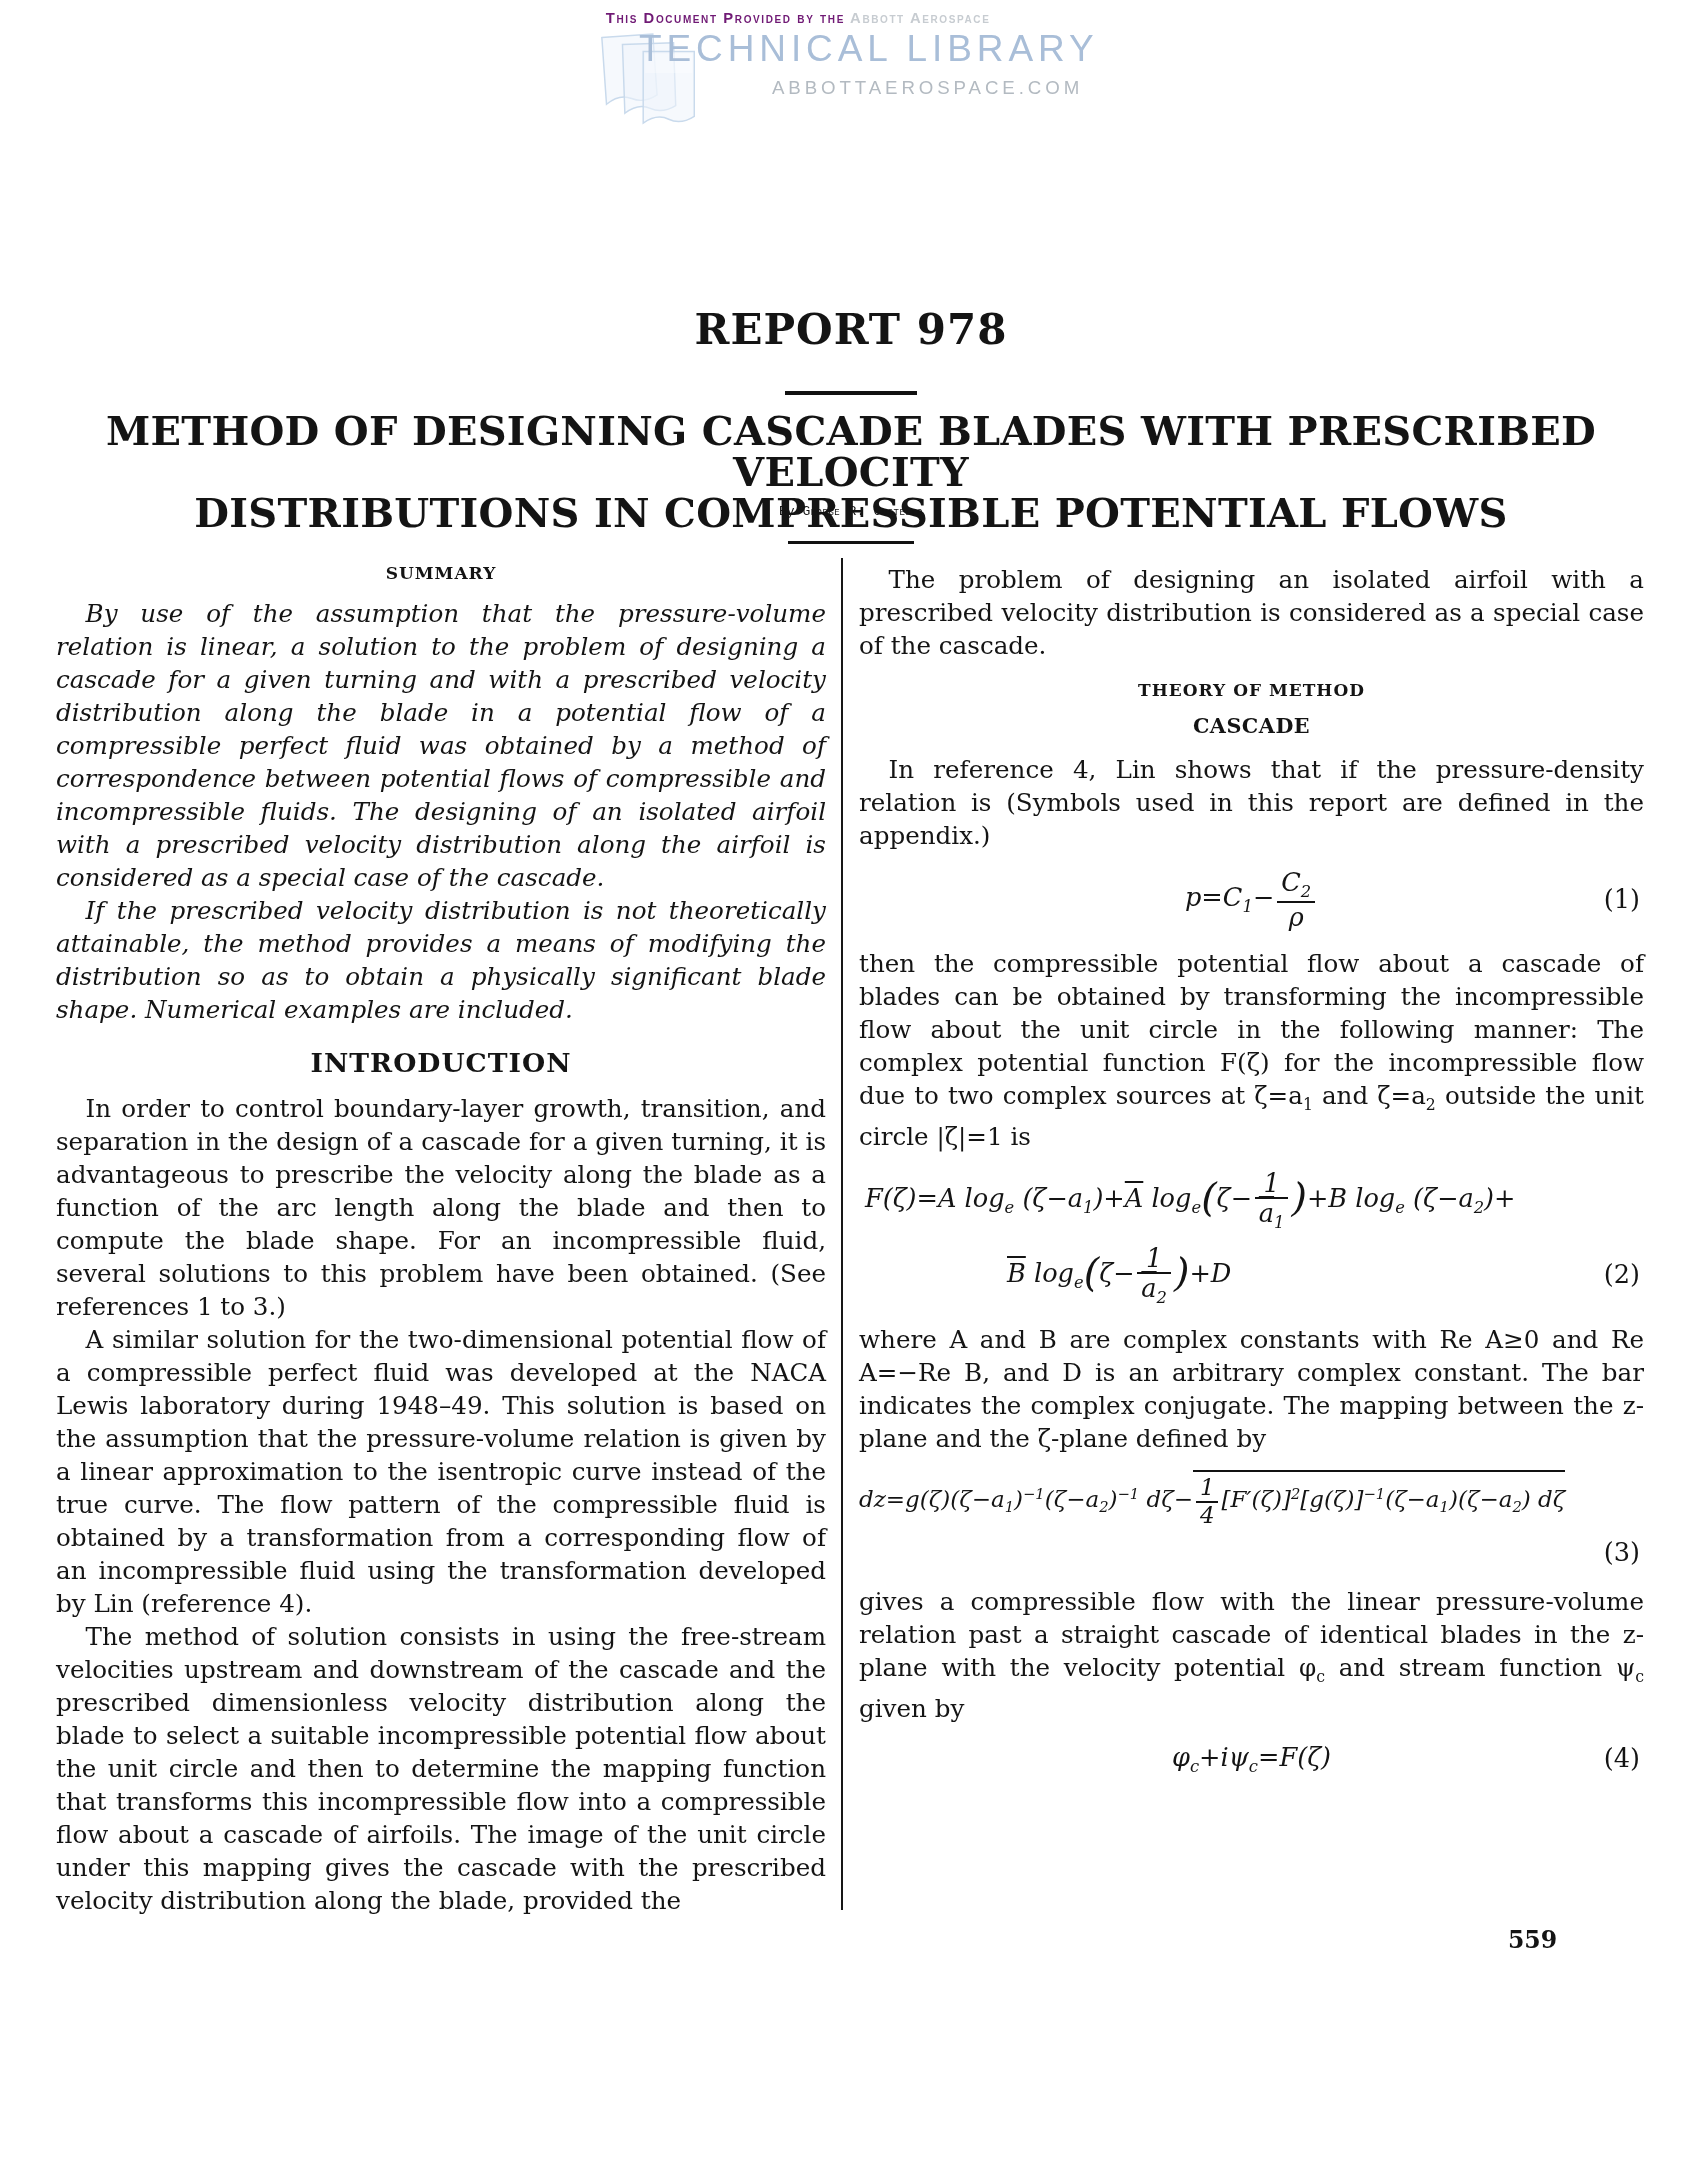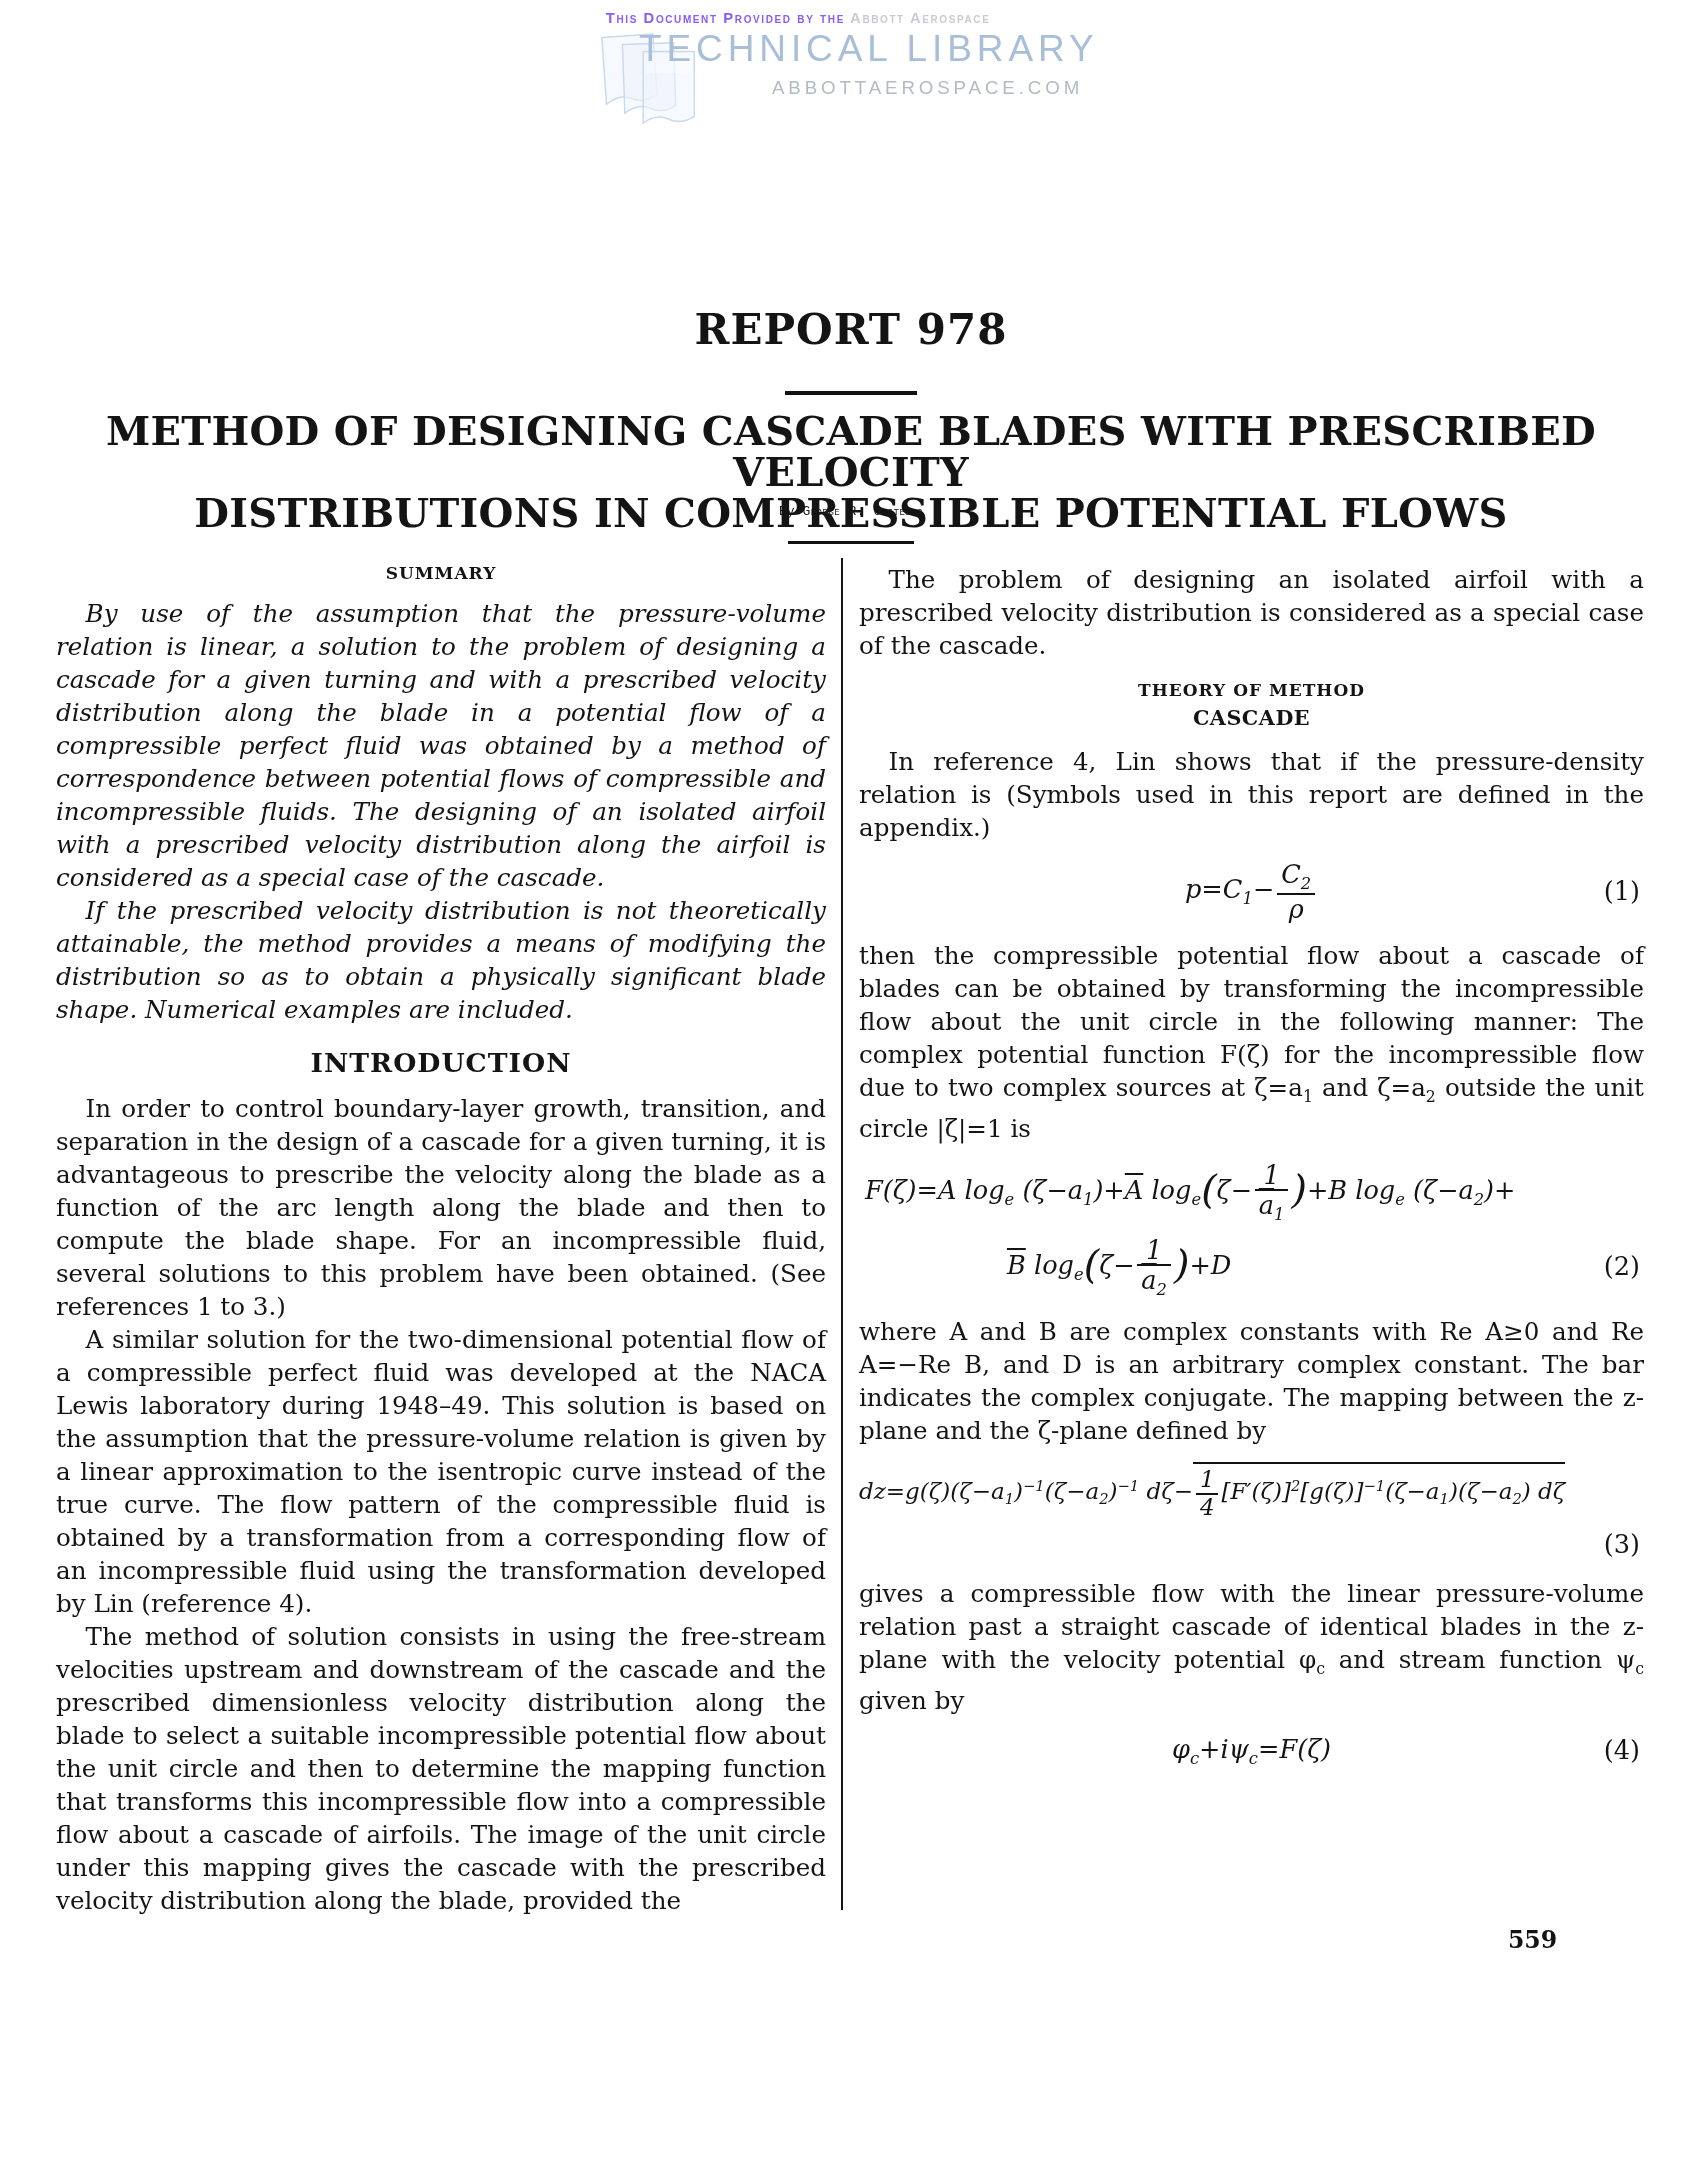--- a/index.html
+++ b/index.html
@@ -5,21 +5,21 @@
   html,body{margin:0;padding:0;background:#e8e8e8;}
   .page{position:relative;width:1702px;height:2184px;background:#ffffff;overflow:hidden;
         font-family:"DejaVu Serif","Liberation Serif",serif;color:#141414;}
 
   
   .wm{position:absolute;left:594px;top:7.9px;width:497px;height:148px;
       font-family:"Liberation Sans","DejaVu Sans",sans-serif;}
   .wm-icon{position:absolute;left:2px;top:13.8px;width:116px;height:110px;}
   .wm-l1{position:absolute;left:11.8px;top:2px;white-space:nowrap;font-size:14.8px;
          letter-spacing:1.6px;font-variant:small-caps;font-weight:bold;}
-  .wm-l1 .dark{color:#8b5cf6;text-align:center;}
+  .wm-l1 .dark{color:#701a75;text-align:center;}
   .wm-l1 .light{color:#c7ccd1;}
   .wm-l2{position:absolute;left:45px;top:19.7px;white-space:nowrap;font-size:37px;
          letter-spacing:4.9px;color:#a9bed8;}
   .wm-l3{position:absolute;right:7.9px;top:69px;white-space:nowrap;font-size:18.7px;
          letter-spacing:3.9px;color:#b3bac1;}
 
   
   .report-no{position:absolute;top:305px;left:0;width:100%;text-align:center;
              font-size:42px;font-weight:bold;letter-spacing:1px;}
   .rule1{position:absolute;top:391px;left:785px;width:132px;height:3.9px;background:#111;}
@@ -35,21 +35,21 @@
   .divider{position:absolute;left:841px;top:558px;width:2px;height:1352px;background:#161616;}
 
   p{margin:0;text-align:justify;font-size:24.6px;line-height:33px;}
   .ind{text-indent:29.6px;}
   .ital{font-style:italic;}
 
   .h-sum,.h-theory{text-align:center;font-weight:bold;font-size:17px;
                    letter-spacing:1px;margin:0 0 13.8px 0;}
   .h-intro{text-align:center;font-weight:bold;font-size:26.6px;letter-spacing:1px;
            margin:21.7px 0 13.8px 0;}
-  .h-theory{margin-top:17.7px;margin-bottom:6px;}
+  .h-theory{margin-top:17.7px;margin-bottom:14px;}
   .h-cascade{text-align:center;font-weight:bold;font-size:20.7px;letter-spacing:0.5px;
              margin:0 0 15.8px 0;}
 
   
   .eq{position:relative;font-style:italic;font-size:25.6px;margin:15.8px 0;line-height:1.3;}
   .eq .tag{position:absolute;right:3.9px;top:50%;transform:translateY(-50%);font-style:normal;}
   .eq-center{text-align:center;}
   .sb{font-size:64%;vertical-align:-0.35em;}
   .sp{font-size:64%;vertical-align:0.55em;}
   .olx{text-decoration:overline;}

